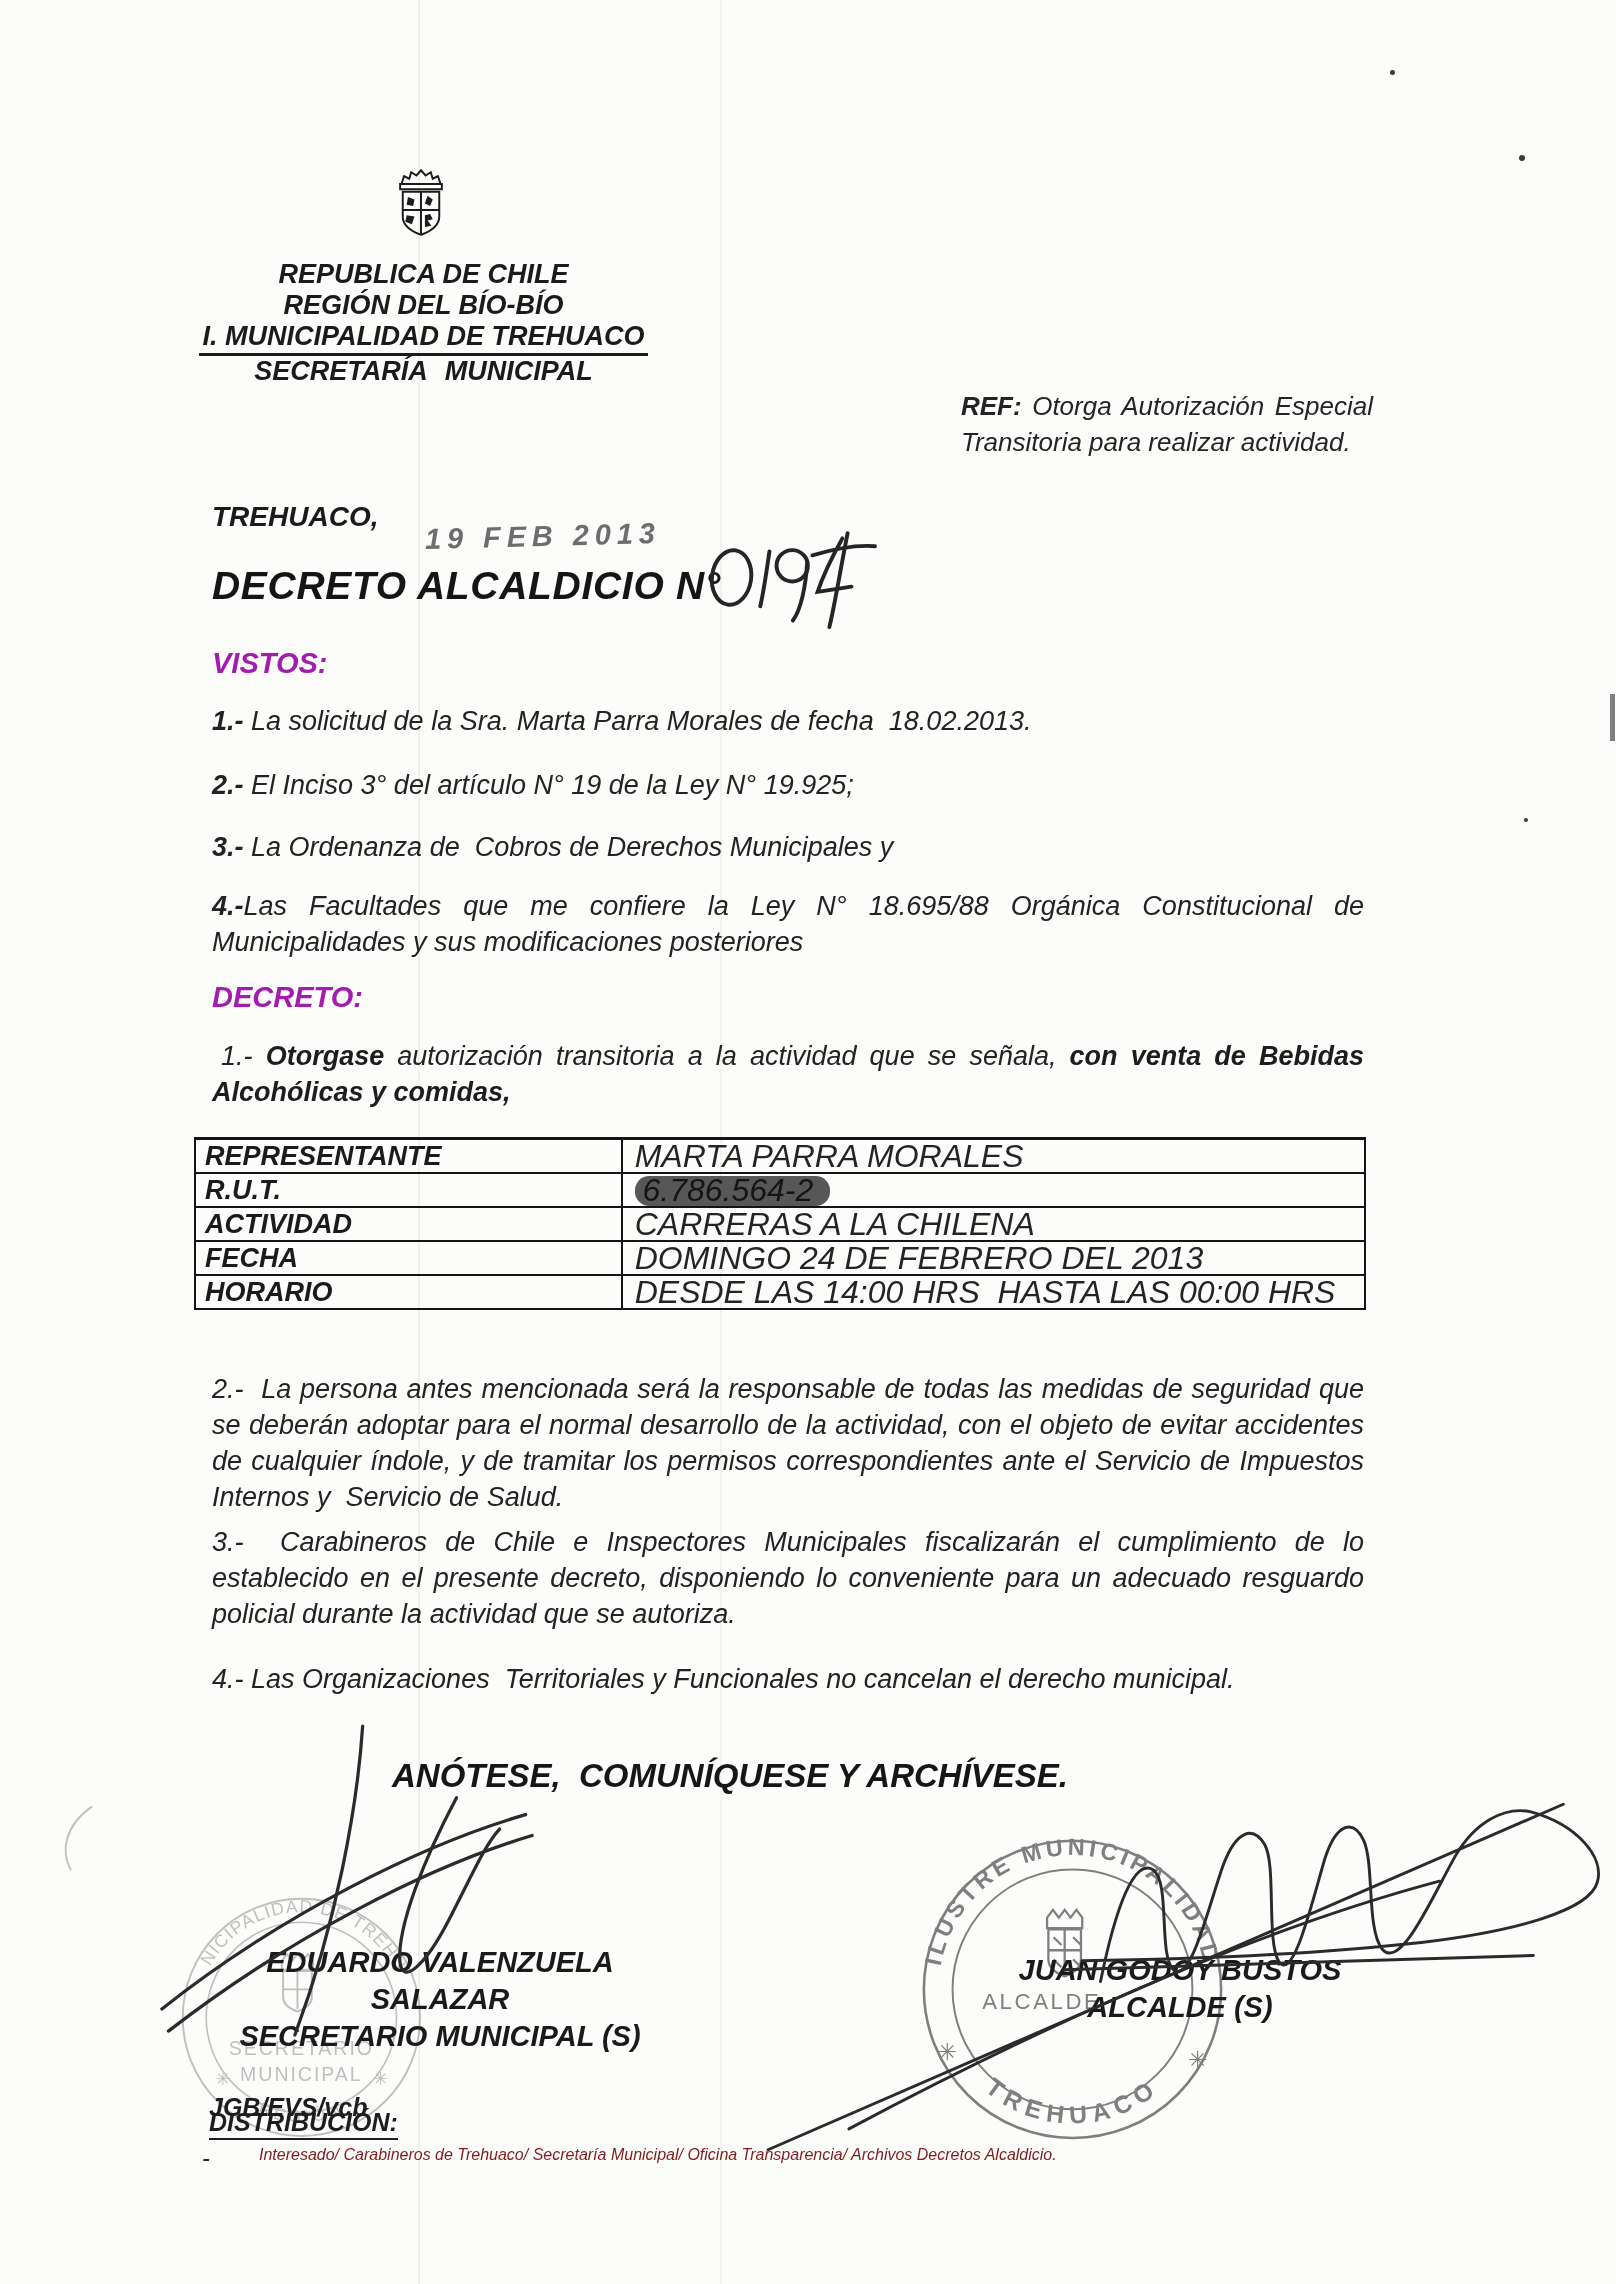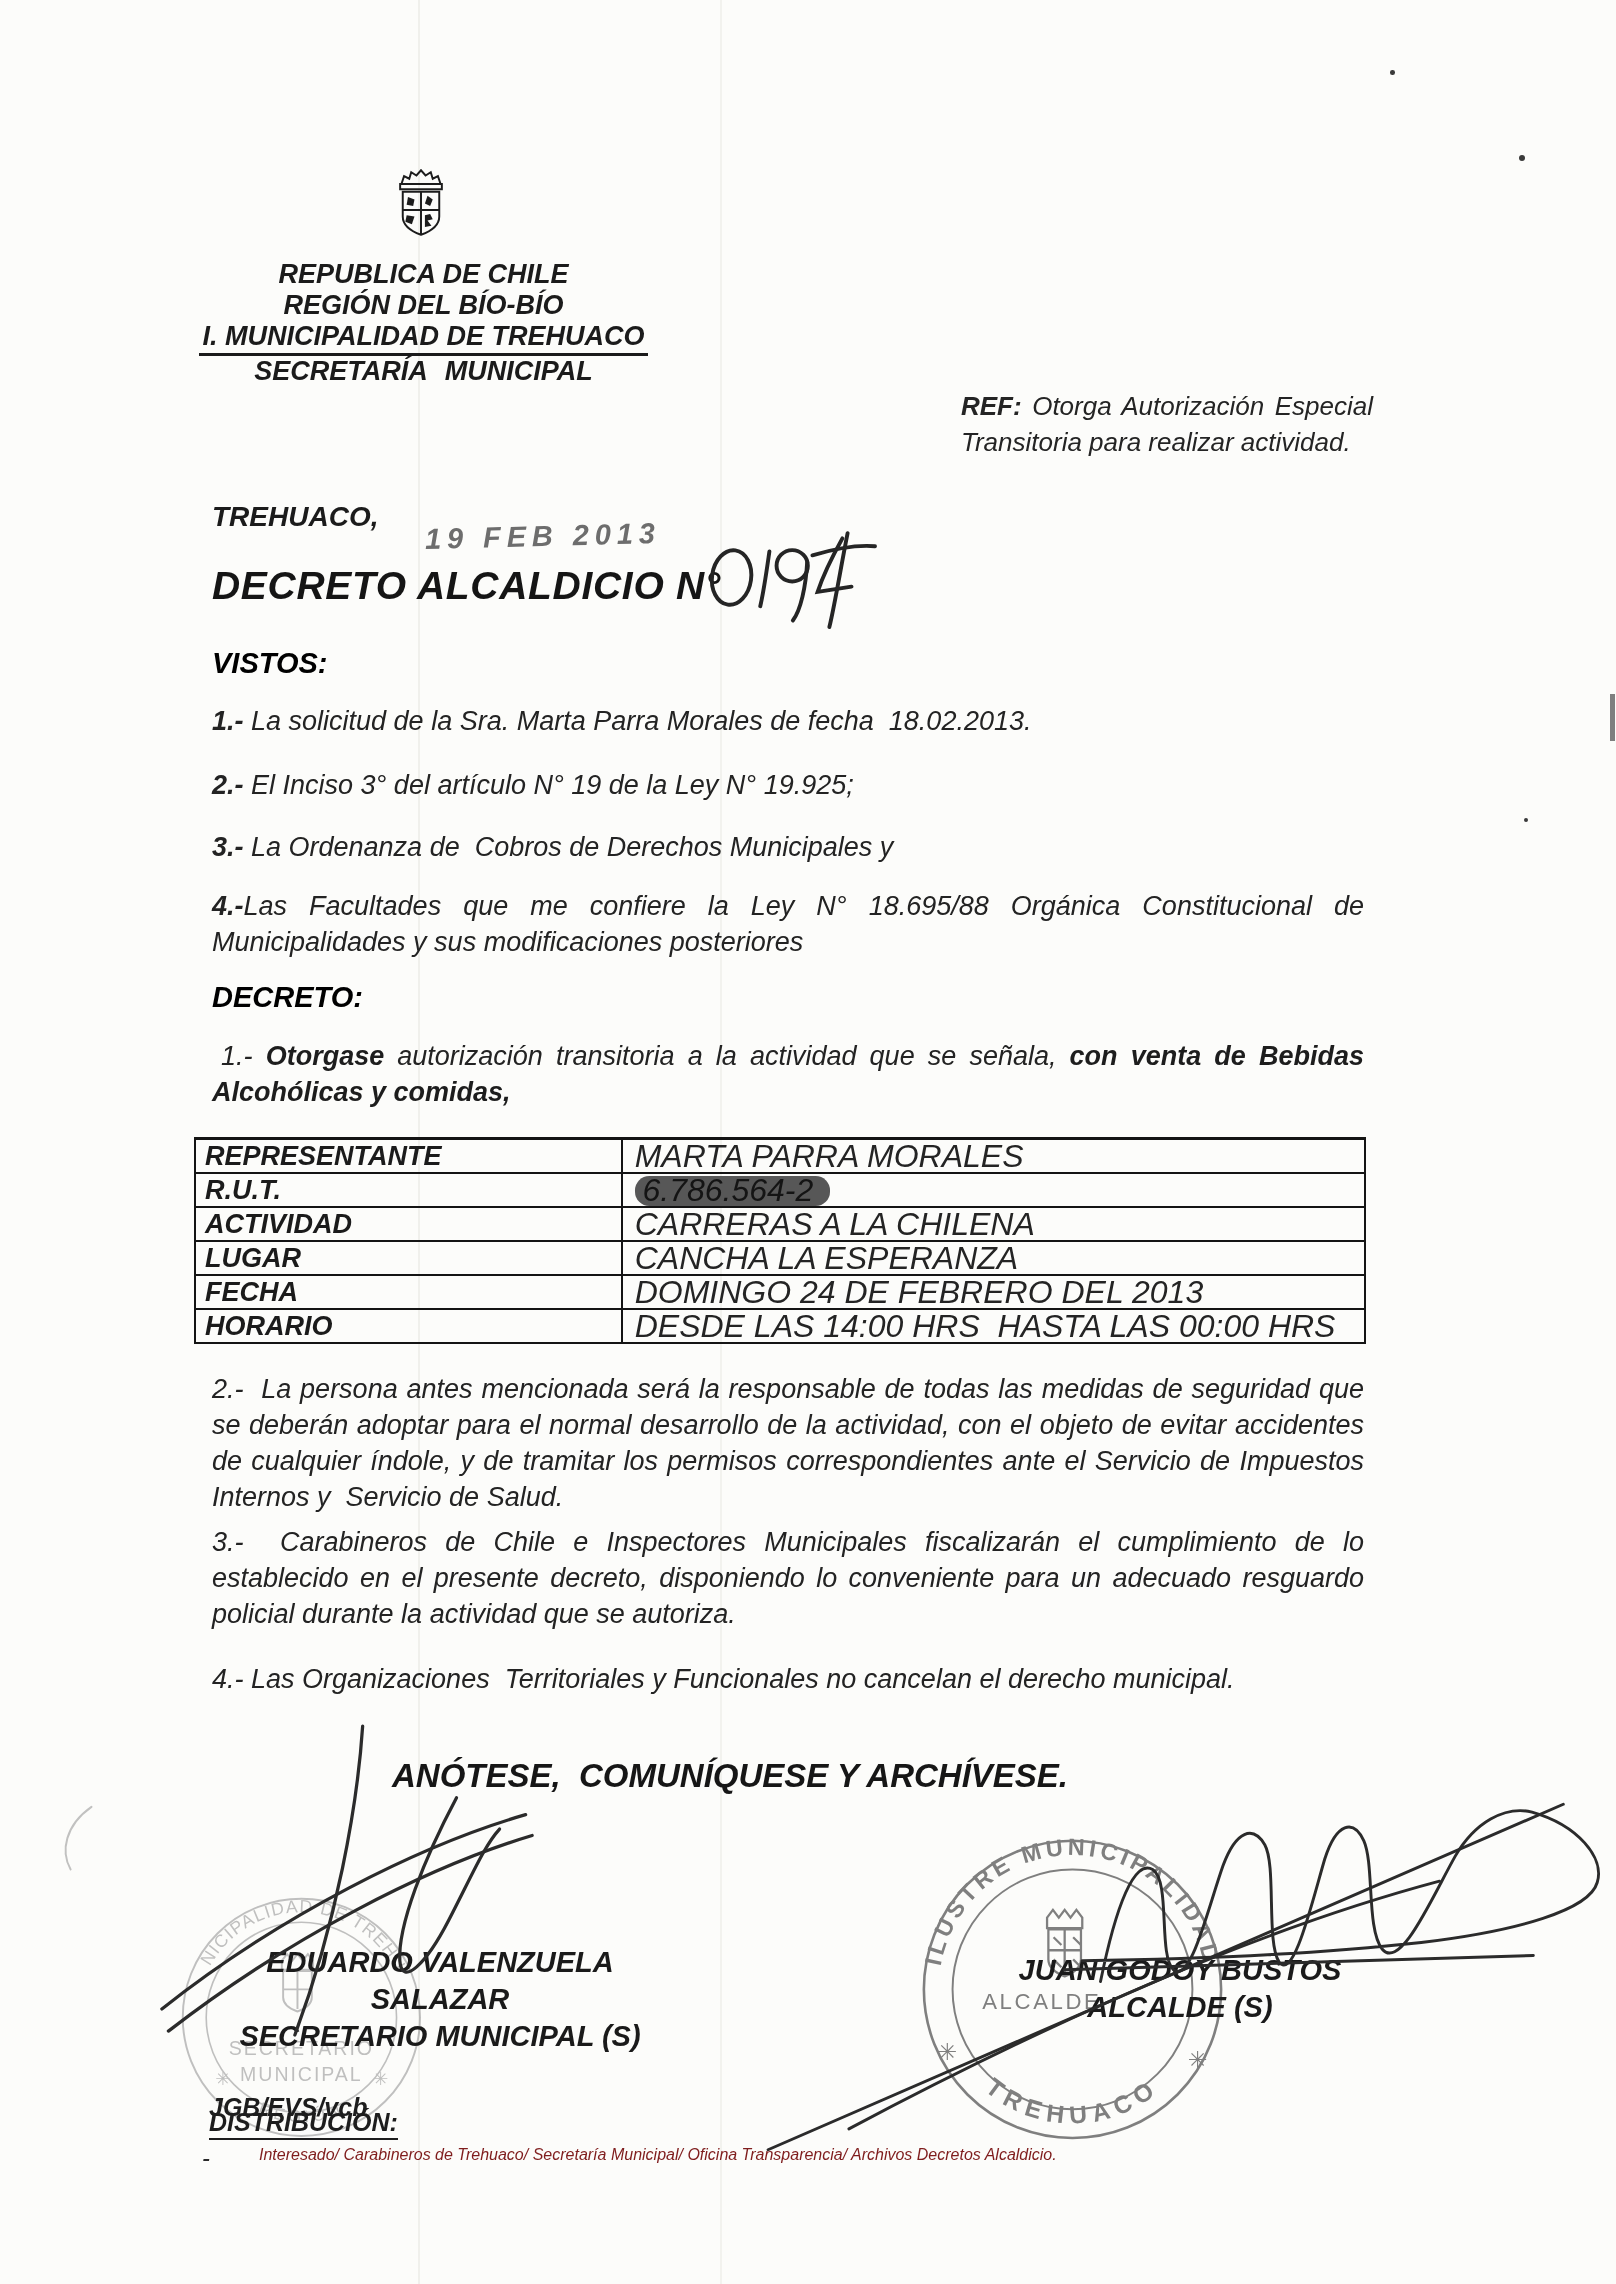--- a/index.html
+++ b/index.html
@@ -22,21 +22,21 @@
   
   .ref{left:961px;top:388px;width:412px;font-size:26px;line-height:36px;
        text-align:justify;color:#242424;}
   .ref b{font-weight:bold;}
 
   .city{left:212px;top:501px;font-size:28px;font-weight:bold;color:#1b1b1b;}
   .datestamp{left:425px;top:520px;font-size:29px;font-weight:bold;color:#555;
              letter-spacing:5.9px;transform:rotate(-1.5deg);opacity:.85;}
   .title{left:212px;top:564px;font-size:39px;font-weight:bold;color:#151515;letter-spacing:0.7px;}
 
-  .h2{font-size:29px;font-weight:bold;color:#000000;}
+  .h2{font-size:29px;font-weight:bold;color:#a21caf;}
   .para{font-size:27px;line-height:36px;text-align:justify;color:#232323;white-space:pre-wrap;}
   .para b{font-weight:bold;color:#1d1d1d;}
   .num{font-weight:bold;}
 
   
   .dtable{left:194px;top:1137px;width:1168px;border:2.6px solid #141414;border-top-width:3.9px;}
   .trow{display:flex;border-bottom:2px solid #141414;height:32px;}
   .trow:last-child{border-bottom:none;}
   .tlabel{width:427px;border-right:2px solid #141414;font-weight:bold;font-size:27px;
           line-height:32px;padding-left:9px;box-sizing:border-box;color:#1b1b1b;}
@@ -166,24 +166,20 @@
       </div>
       <div class="trow">
         <div class="tlabel">R.U.T.</div>
         <div class="tvalue"><span class="redact">6.786.564-2</span></div>
       </div>
       <div class="trow">
         <div class="tlabel">ACTIVIDAD</div>
         <div class="tvalue">CARRERAS A LA CHILENA</div>
       </div>
       <div class="trow">
-        <div class="tlabel">LUGAR</div>
-        <div class="tvalue">CANCHA LA ESPERANZA</div>
-      </div>
-      <div class="trow">
         <div class="tlabel">FECHA</div>
         <div class="tvalue">DOMINGO 24 DE FEBRERO DEL 2013</div>
       </div>
       <div class="trow">
         <div class="tlabel">HORARIO</div>
         <div class="tvalue">DESDE LAS 14:00 HRS  HASTA LAS 00:00 HRS</div>
       </div>
     </div>
 
     <div class="para" style="left:212px;top:1371px;width:1152px;"><span>2.-</span><span>  La persona antes mencionada será la responsable de todas las medidas de seguridad que se deberán adoptar para el normal desarrollo de la actividad, con el objeto de evitar accidentes de cualquier índole, y de tramitar los permisos correspondientes ante el Servicio de Impuestos Internos y  Servicio de Salud.</span></div>

